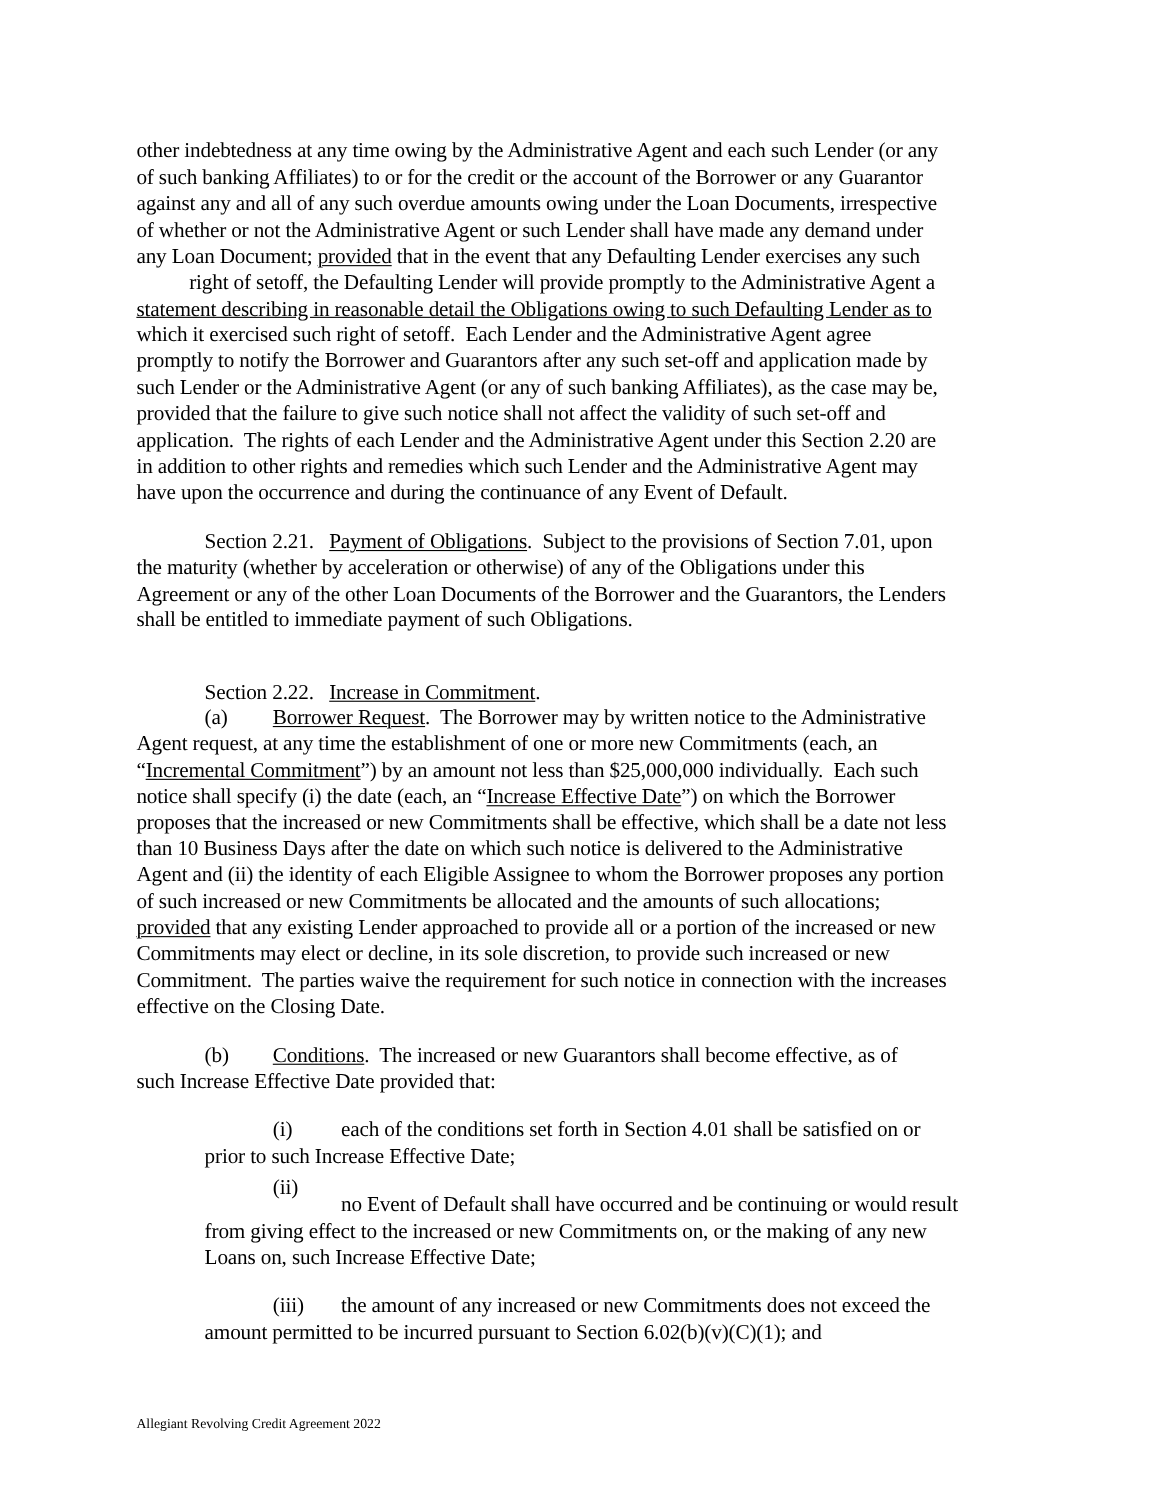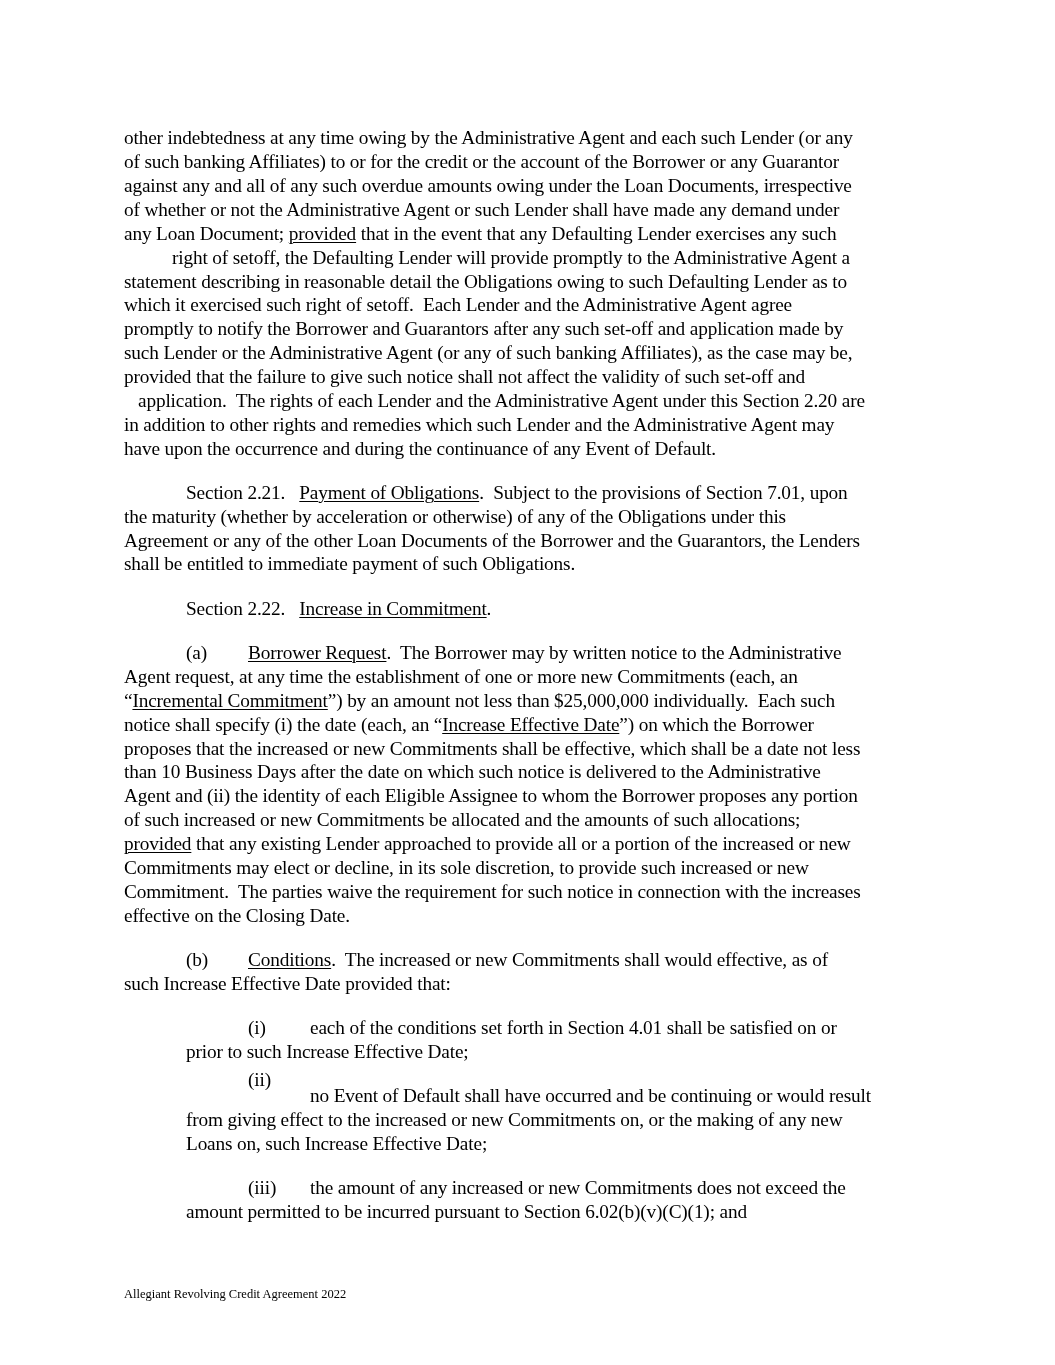--- a/index.html
+++ b/index.html
@@ -23,58 +23,58 @@
 
 <div class="page">
 
   <div>
     <div class="line" style="left:124px;top:126px;">other indebtedness at any time owing by the Administrative Agent and each such Lender (or any</div>
     <div class="line" style="left:124px;top:150px;">of such banking Affiliates) to or for the credit or the account of the Borrower or any Guarantor</div>
     <div class="line" style="left:124px;top:174px;">against any and all of any such overdue amounts owing under the Loan Documents, irrespective</div>
     <div class="line" style="left:124px;top:198px;">of whether or not the Administrative Agent or such Lender shall have made any demand under</div>
     <div class="line" style="left:124px;top:222px;"><span>any Loan Document; </span><span class="u">provided</span><span> that in the event that any Defaulting Lender exercises any such</span></div>
     <div class="line" style="left:124px;top:246px;margin-left:48px;">right of setoff, the Defaulting Lender will provide promptly to the Administrative Agent a</div>
-    <div class="line" style="left:124px;top:270px;">statement describing in reasonable detail the Obligations owing to such Defaulting Lender as to</div>
+    <div class="line" style="left:124px;top:270px;text-decoration:underline;">statement describing in reasonable detail the Obligations owing to such Defaulting Lender as to</div>
     <div class="line" style="left:124px;top:293px;text-align:right;">which it exercised such right of setoff.  Each Lender and the Administrative Agent agree</div>
     <div class="line" style="left:124px;top:317px;">promptly to notify the Borrower and Guarantors after any such set-off and application made by</div>
     <div class="line" style="left:124px;top:341px;">such Lender or the Administrative Agent (or any of such banking Affiliates), as the case may be,</div>
     <div class="line" style="left:124px;top:365px;">provided that the failure to give such notice shall not affect the validity of such set-off and</div>
-    <div class="line" style="left:124px;top:389px;margin-left:14px;">application.  The rights of each Lender and the Administrative Agent under this Section 2.20 are</div>
+    <div class="line" style="left:124px;top:389px;">application.  The rights of each Lender and the Administrative Agent under this Section 2.20 are</div>
     <div class="line" style="left:124px;top:413px;">in addition to other rights and remedies which such Lender and the Administrative Agent may</div>
     <div class="line" style="left:124px;top:437px;">have upon the occurrence and during the continuance of any Event of Default.</div>
   </div>
 
   <div>
     <div class="line" style="left:186px;top:481px;"><span>Section 2.21.   </span><span class="u">Payment of Obligations</span><span>.  Subject to the provisions of Section 7.01, upon</span></div>
     <div class="line" style="left:124px;top:505px;">the maturity (whether by acceleration or otherwise) of any of the Obligations under this</div>
     <div class="line" style="left:124px;top:529px;">Agreement or any of the other Loan Documents of the Borrower and the Guarantors, the Lenders</div>
     <div class="line" style="left:124px;top:552px;">shall be entitled to immediate payment of such Obligations.</div>
   </div>
 
-  <div class="line" style="left:186px;top:597px;"><span>Section 2.22.   </span><span class="u">Increase in Commitment</span><span>.</span></div>
+  <div class="line" style="left:186px;top:618px;"><span>Section 2.22.   </span><span class="u">Increase in Commitment</span><span>.</span></div>
 
   <div>
     <div class="line" style="left:186px;top:641px;">(a)</div>
     <div class="line" style="left:248px;top:641px;text-align:center;"><span class="u">Borrower Request</span><span>.  The Borrower may by written notice to the Administrative</span></div>
     <div class="line" style="left:124px;top:665px;">Agent request, at any time the establishment of one or more new Commitments (each, an</div>
     <div class="line" style="left:124px;top:689px;"><span>“</span><span class="u">Incremental Commitment</span><span>”) by an amount not less than $25,000,000 individually.  Each such</span></div>
     <div class="line" style="left:124px;top:713px;"><span>notice shall specify (i) the date (each, an “</span><span class="u">Increase Effective Date</span><span>”) on which the Borrower</span></div>
     <div class="line" style="left:124px;top:737px;">proposes that the increased or new Commitments shall be effective, which shall be a date not less</div>
     <div class="line" style="left:124px;top:760px;">than 10 Business Days after the date on which such notice is delivered to the Administrative</div>
     <div class="line" style="left:124px;top:784px;">Agent and (ii) the identity of each Eligible Assignee to whom the Borrower proposes any portion</div>
     <div class="line" style="left:124px;top:808px;">of such increased or new Commitments be allocated and the amounts of such allocations;</div>
     <div class="line" style="left:124px;top:832px;"><span class="u">provided</span><span> that any existing Lender approached to provide all or a portion of the increased or new</span></div>
     <div class="line" style="left:124px;top:856px;">Commitments may elect or decline, in its sole discretion, to provide such increased or new</div>
     <div class="line" style="left:124px;top:880px;">Commitment.  The parties waive the requirement for such notice in connection with the increases</div>
     <div class="line" style="left:124px;top:904px;">effective on the Closing Date.</div>
   </div>
 
   <div>
     <div class="line" style="left:186px;top:948px;">(b)</div>
-    <div class="line" style="left:248px;top:948px;"><span class="u">Conditions</span><span>.  The increased or new Commitments shall would effective, as of</span></div>
+    <div class="line" style="left:248px;top:948px;"><span class="u">Conditions</span><span>.  The increased or new Guarantors shall become effective, as of</span></div>
     <div class="line" style="left:124px;top:972px;">such Increase Effective Date provided that:</div>
   </div>
 
   <div>
     <div class="line" style="left:248px;top:1016px;">(i)</div>
     <div class="line" style="left:310px;top:1016px;text-align:center;">each of the conditions set forth in Section 4.01 shall be satisfied on or</div>
     <div class="line" style="left:186px;top:1040px;">prior to such Increase Effective Date;</div>
   </div>
 
   <div>

